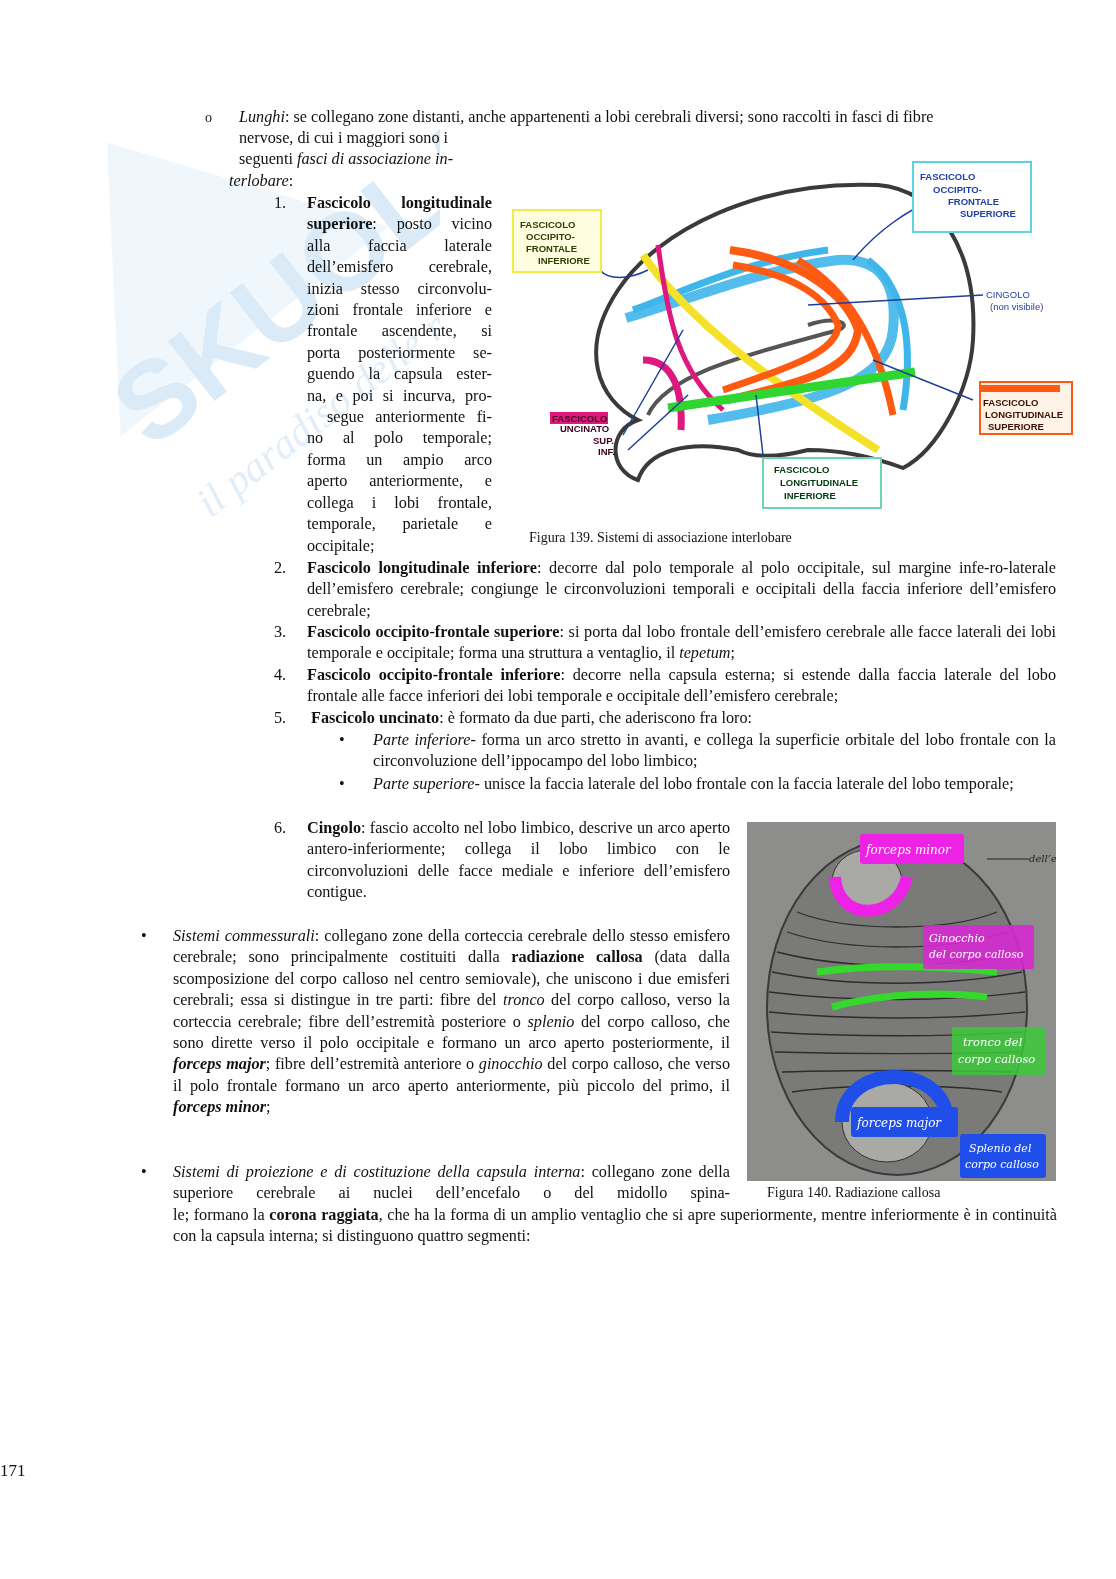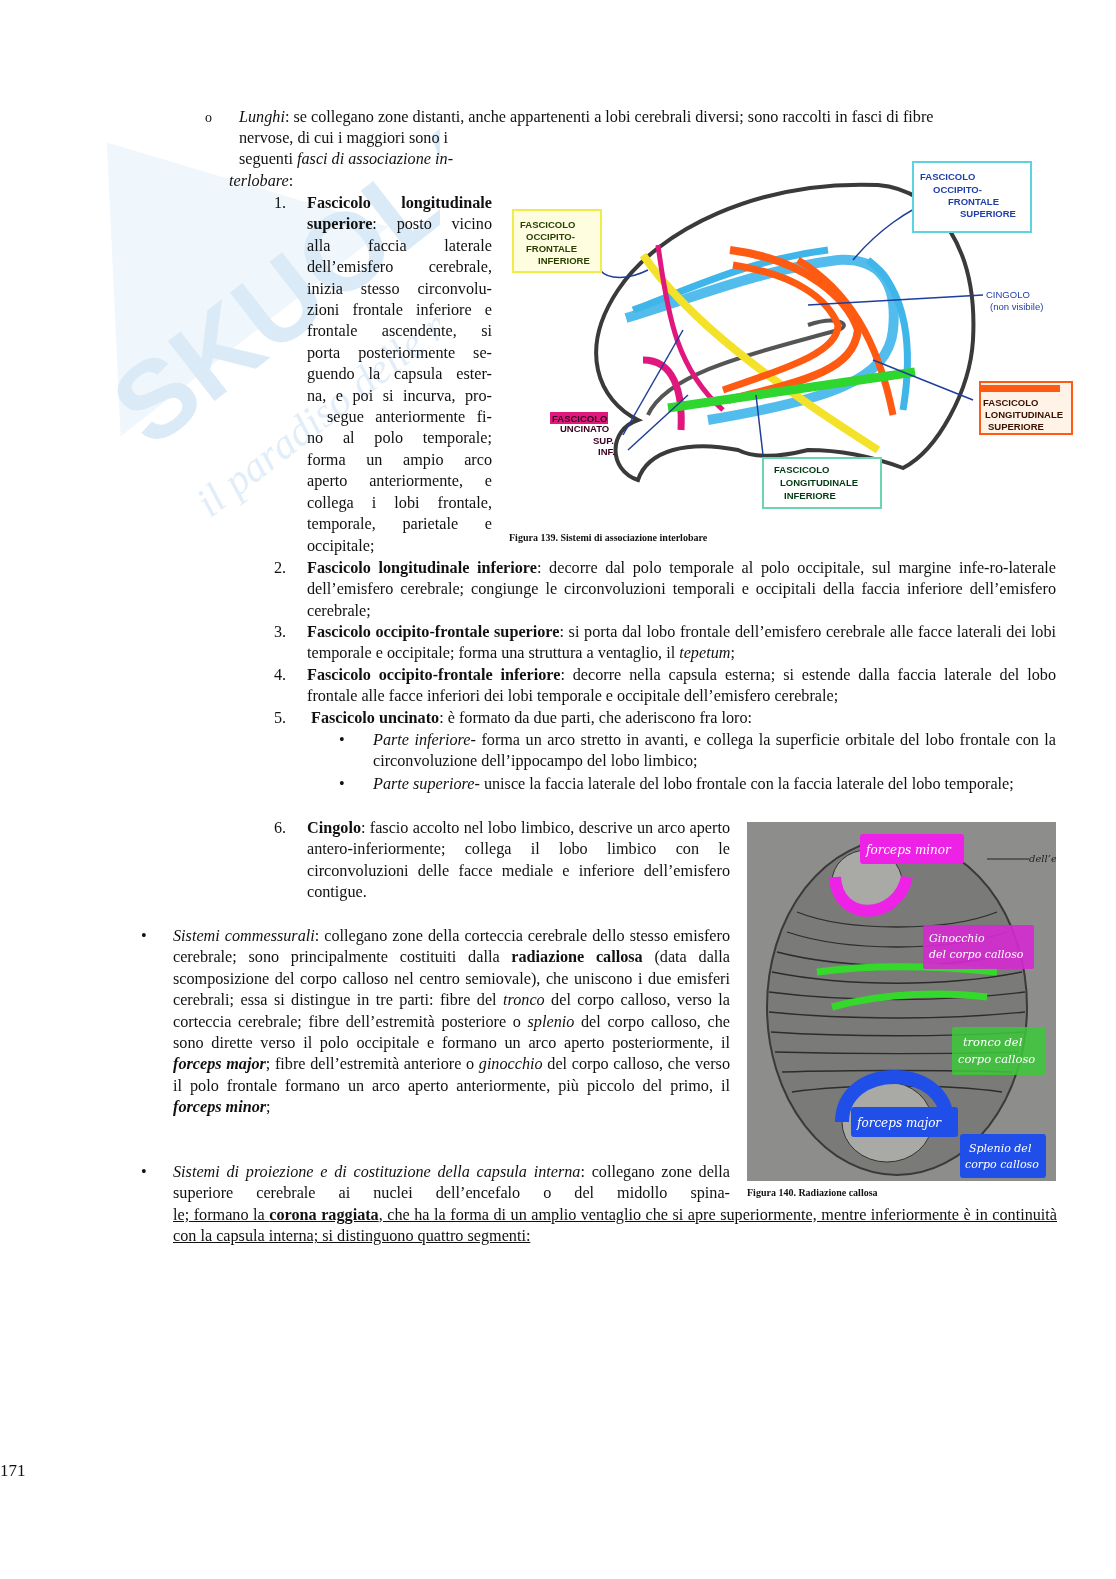--- a/index.html
+++ b/index.html
@@ -3,21 +3,21 @@
 <meta charset="utf-8">
 <style>
   html, body { margin:0; padding:0; background:#ffffff; }
   body { width:1116px; height:1579px; position:relative; overflow:hidden;
          font-family:"Liberation Serif", serif; color:#111; font-size:16.2px; line-height:21.4px; }
   .abs { position:absolute; }
   .watermark { position:absolute; left:20px; top:40px; width:420px; height:480px; pointer-events:none; opacity:0.55; }
   .just { text-align:justify; }
   b, .b { font-weight:bold; }
   i, .i { font-style:italic; }
-  .caption { font-weight:bold; font-size:10px; }
+  .caption { font-weight:normal; font-size:14px;margin-left:20px; }
   .fig139 { position:absolute; left:508px; top:150px; width:572px; height:370px; }
   .fig140 { position:absolute; left:747px; top:822px; width:309px; height:359px; background:#8d8d8b; overflow:hidden; }
   .pgnum { position:absolute; left:0; width:1116px; top:1460px; text-align:left; font-size:17px; }
 </style>
 </head>
 <body>
 
 <svg class="watermark" viewBox="0 0 420 480">
   <g transform="rotate(-38 210 260)">
     <polygon points="40,300 210,60 380,300" fill="#cfe5f6" opacity="0.6"></polygon>
@@ -198,16 +198,16 @@
       <line x1="240" y1="37" x2="282" y2="37" stroke="#222" stroke-width="1"></line>
       <text x="282" y="40" font-size="10" fill="#222">dell’e</text>
     </g>
   </svg>
 </div>
 <div class="abs caption" style="left:747px;top:1182px;">Figura 140. Radiazione callosa</div>
 
 <div>
   <span class="abs" style="left:141px;top:1162px;">•</span>
   <div class="abs just" style="left:173px;top:1162px;width:557px;text-align-last:justify;"><i>Sistemi di proiezione e di costituzione della capsula interna</i><span>: collegano zone della superiore cerebrale ai nuclei dell’encefalo o del midollo spina-</span></div>
-  <div class="abs just" style="left:173px;top:1205px;width:884px;text-decoration:underline;"><span>le; formano la </span><b>corona raggiata</b><span>, che ha la forma di un amplio ventaglio che si apre superiormente, mentre inferiormente è in continuità con la capsula interna; si distinguono quattro segmenti:</span></div>
+  <div class="abs just" style="left:173px;top:1205px;width:884px;"><span>le; formano la </span><b>corona raggiata</b><span>, che ha la forma di un amplio ventaglio che si apre superiormente, mentre inferiormente è in continuità con la capsula interna; si distinguono quattro segmenti:</span></div>
 </div>
 
 <div class="pgnum">171</div>
 
 </body></html>

